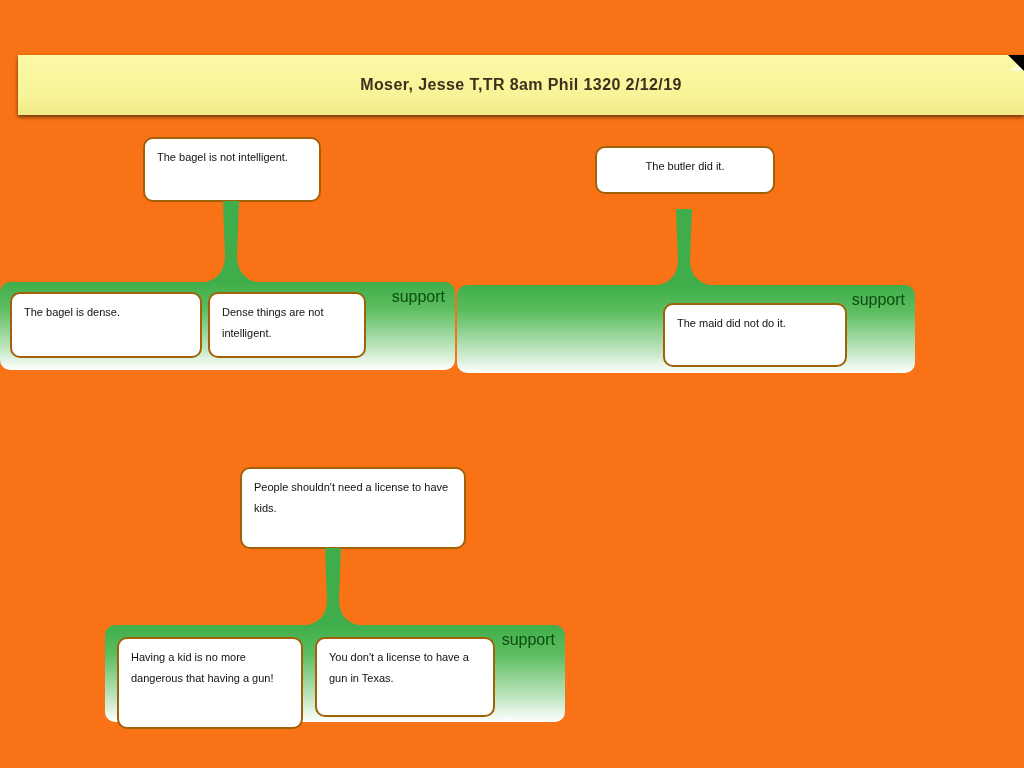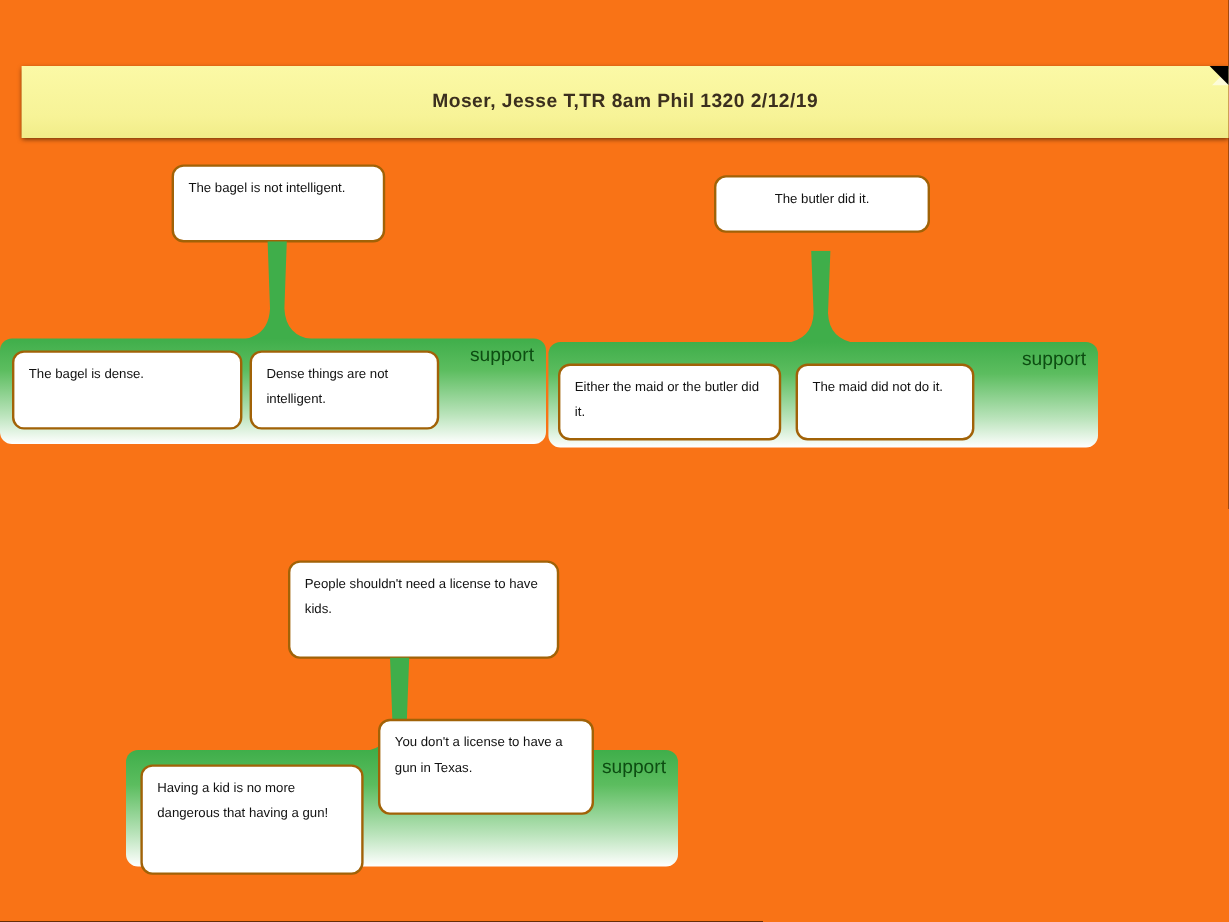--- a/index.html
+++ b/index.html
@@ -97,38 +97,35 @@
     <span class="txt">The butler did it.</span>
   </div>
 
   <svg class="stem" style="left:654px;top:209px;" width="60" height="77" viewBox="0 0 60 77" preserveAspectRatio="none">
     <path d="M22 0 L38 0 L36 52 Q37 74 60 77 L0 77 Q23 74 24 52 Z" fill="#3fae4a"></path>
   </svg>
 
   <div class="sbar" style="left:457px;top:285px;width:458px;height:88px;">
     <span class="support-label">support</span>
   </div>
-  <div class="abox" style="left:465px;top:303px;width:186px;height:64px;">
-    <span class="txt">Either the maid or the butler did it.</span>
-  </div>
-  <div class="abox" style="left:663px;top:303px;width:149px;height:64px;">
+  <div class="abox" style="left:663px;top:303px;width:184px;height:64px;">
     <span class="txt">The maid did not do it.</span>
   </div>
 
   <div class="abox" style="left:240px;top:467px;width:226px;height:82px;">
     <span class="txt">People shouldn't need a license to have kids.</span>
   </div>
 
   <svg class="stem" style="left:303px;top:548px;" width="60" height="78" viewBox="0 0 60 78" preserveAspectRatio="none">
     <path d="M22 0 L38 0 L36 53 Q37 75 60 78 L0 78 Q23 75 24 53 Z" fill="#3fae4a"></path>
   </svg>
 
   <div class="sbar" style="left:105px;top:625px;width:460px;height:97px;">
     <span class="support-label">support</span>
   </div>
   <div class="abox" style="left:117px;top:637px;width:186px;height:92px;">
     <span class="txt">Having a kid is no more dangerous that having a gun!</span>
   </div>
-  <div class="abox" style="left:315px;top:599px;width:180px;height:80px;">
+  <div class="abox" style="left:315px;top:637px;width:180px;height:80px;">
     <span class="txt">You don't a license to have a gun in Texas.</span>
   </div>
 
 </div>
 
 </body></html>

